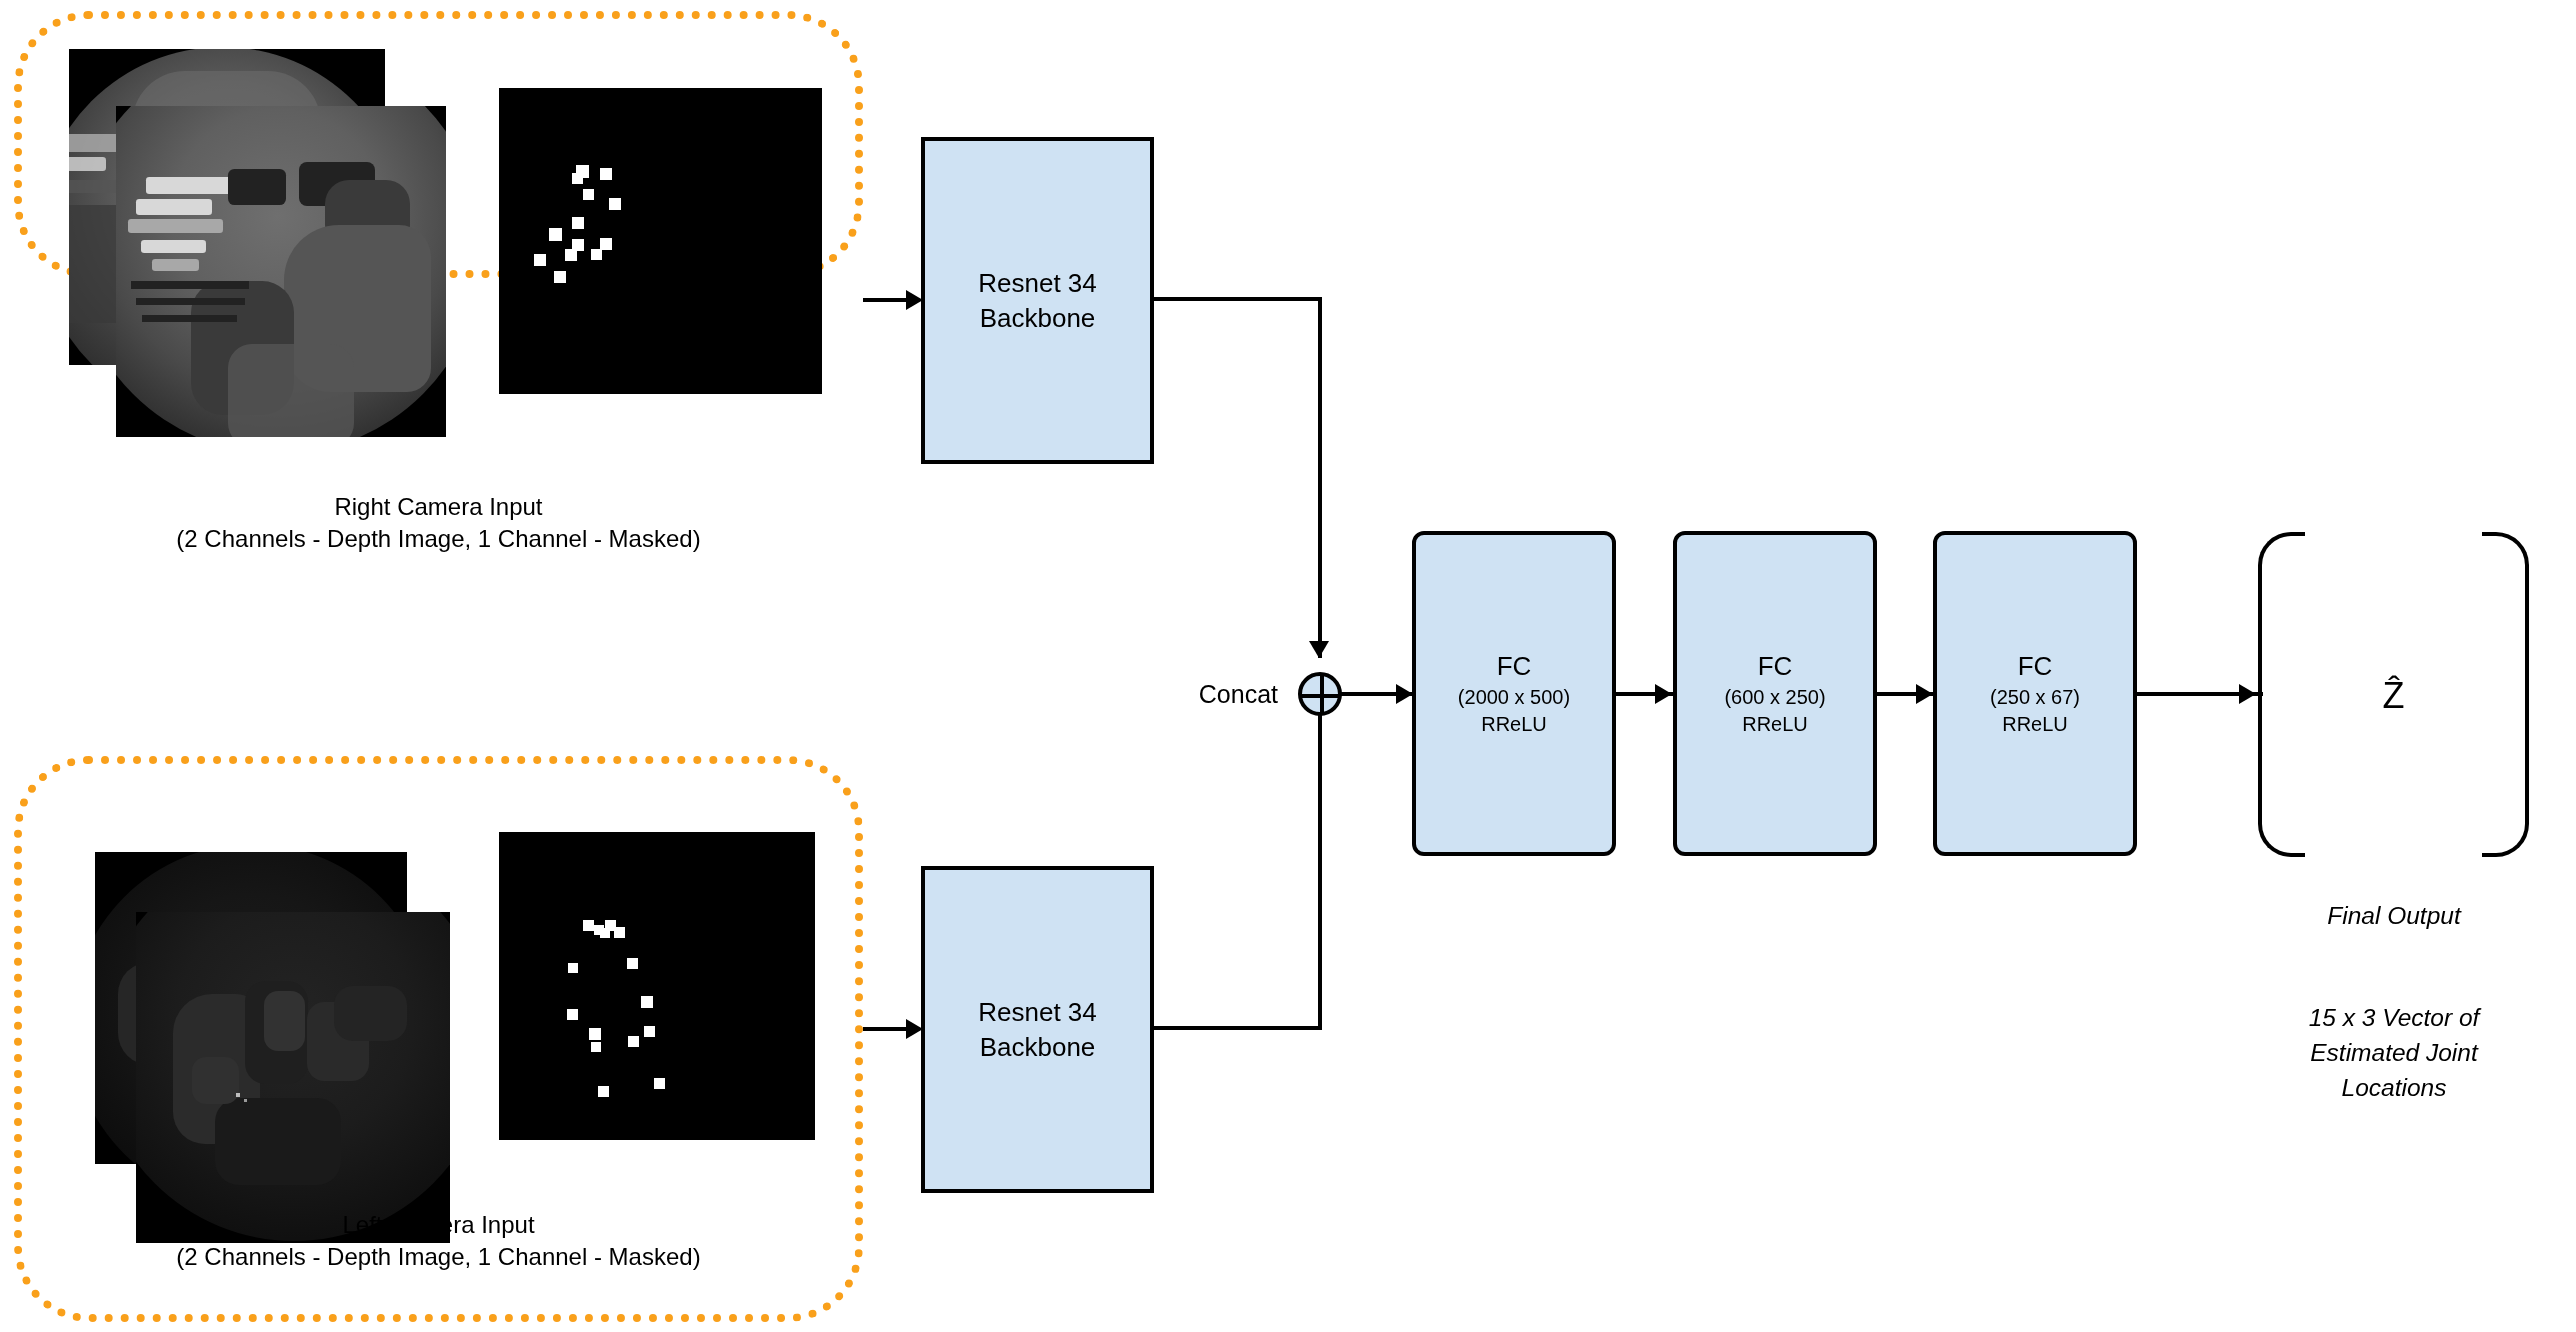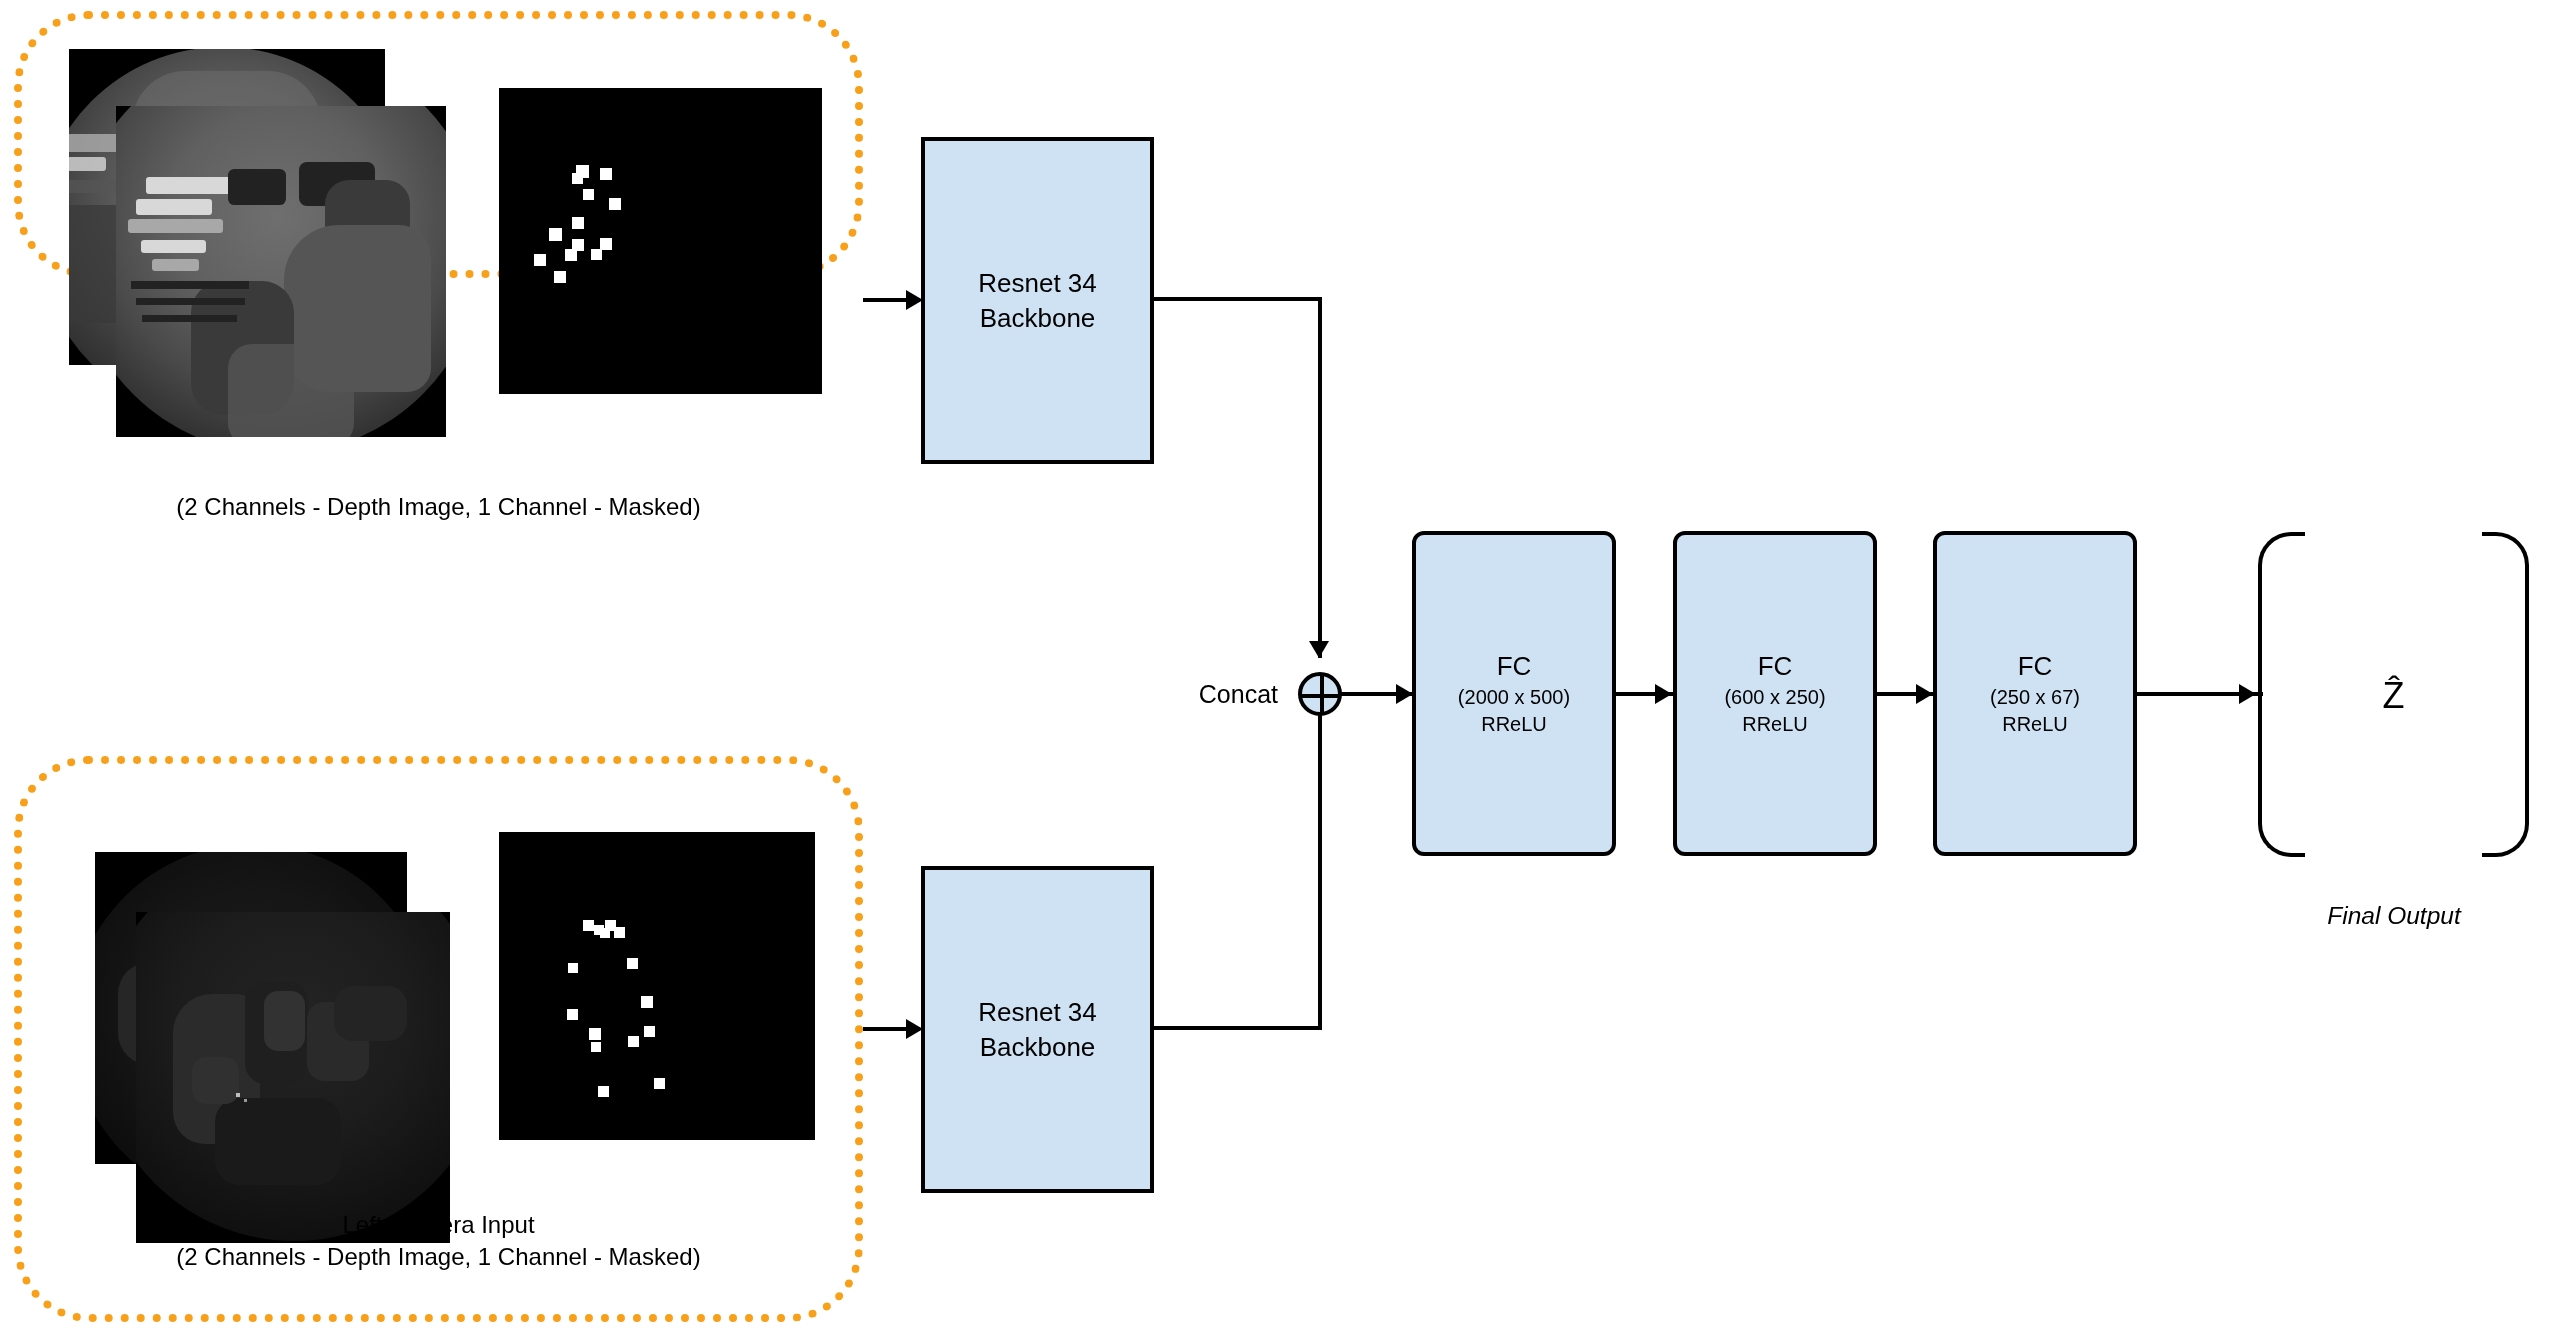--- a/index.html
+++ b/index.html
@@ -200,20 +200,21 @@
     <div class="kp" style="left:50px;top:140px;width:12.6px;height:12.6px;"></div>
     <div class="kp" style="left:73px;top:151px;width:12px;height:12px;"></div>
     <div class="kp" style="left:101px;top:150px;width:12px;height:12px;"></div>
     <div class="kp" style="left:66px;top:161px;width:12px;height:12px;"></div>
     <div class="kp" style="left:92px;top:161px;width:11px;height:11px;"></div>
     <div class="kp" style="left:35px;top:166px;width:12px;height:12px;"></div>
     <div class="kp" style="left:55px;top:183px;width:12px;height:12px;"></div>
   </div>
 
   <div class="caption" style="left:14px;top:491px;width:849px;">
+    <div>Right Camera Input</div>
     <div>(2 Channels - Depth Image, 1 Channel - Masked)</div>
   </div>
 
   <div class="input-group" style="left:14px;top:756px;width:849px;height:566px;"></div>
 
   <div class="img-stack" style="left:95px;top:852px;width:371px;height:402px;">
     <div class="depth-img" style="left:0px;top:0px;width:312px;height:312px;">
       <div class="fisheye" style="left:-24px;top:-8px;width:363px;height:363px;background:
            radial-gradient(circle at 50% 45%, #1d1d1d 0%, #161616 42%, #0e0e0e 70%, #060606 100%);">
         <div class="shape" style="left:47px;top:118px;width:95px;height:103px;border-radius:32px;background:#262626;"></div>
@@ -324,15 +325,20 @@
   <div class="hline" style="left:2137px;top:692px;width:126px;"></div>
   <div class="arrow-r" style="left:2239px;top:684px;"></div>
 
   <div class="bracket-left" style="left:2258px;top:532px;height:325px;"></div>
   <div class="bracket-right" style="left:2482px;top:532px;height:325px;"></div>
 
   <div class="zhat" style="left:2258px;top:675px;width:271px;">Ẑ</div>
 
   <div class="out-caption" style="left:2236px;top:898px;width:316px;">Final Output</div>
 
+  <div class="out-caption" style="left:2236px;top:1000px;width:316px;">
+    <div>15 x 3 Vector of</div>
+    <div>Estimated Joint</div>
+    <div>Locations</div>
+  </div>
 
 </div>
 
 
 </body></html>

